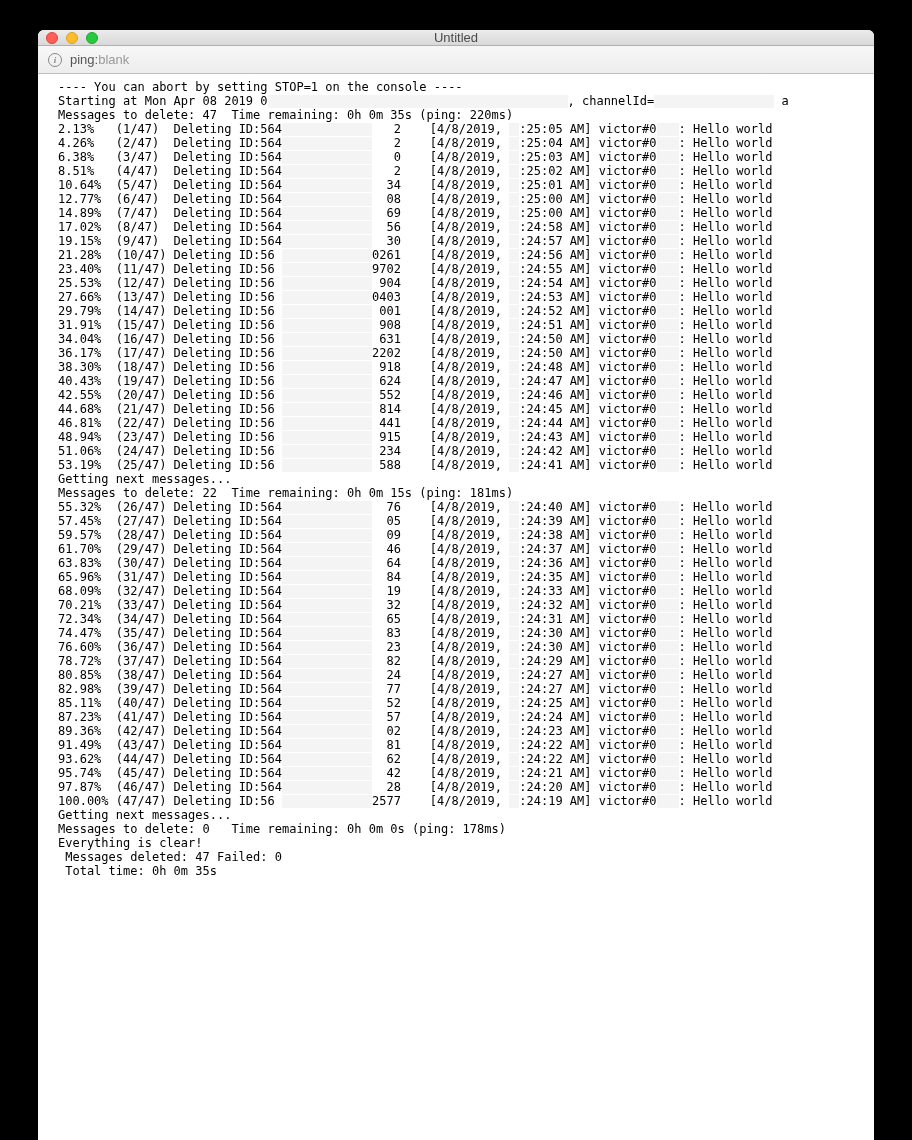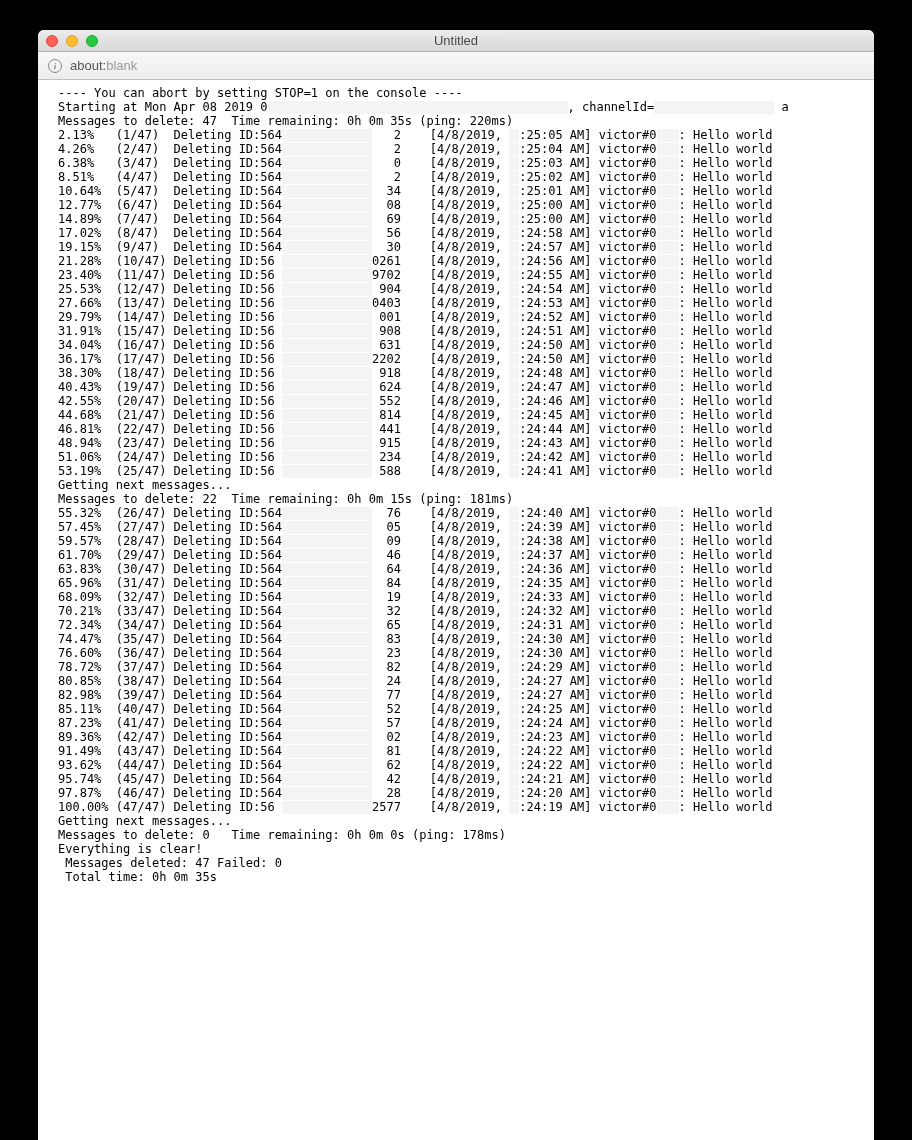--- a/index.html
+++ b/index.html
@@ -17,21 +17,21 @@
       padding-top: 30px;
     }
     .window {
       width: 836px;
       background: #fff;
       border-radius: 6px;
       box-shadow: 0 10px 40px rgba(0,0,0,0.5);
       overflow: hidden;
     }
     .titlebar {
-      height: 22px;
+      height: 16px;
       background: linear-gradient(#ececec, #d8d8d8);
       border-bottom: 1px solid #b0b0b0;
       display: flex;
       align-items: center;
       position: relative;
     }
     .traffic-lights {
       display: flex;
       gap: 8px;
       padding-left: 8px;
@@ -109,16 +109,16 @@
   <div class="titlebar">
     <div class="traffic-lights">
       <div class="light red"></div>
       <div class="light yellow"></div>
       <div class="light green"></div>
     </div>
     <div class="title">Untitled</div>
   </div>
   <div class="toolbar">
     <span class="info-icon">i</span>
-    <span class="url"><span class="about">about:</span><span class="blank">blank</span></span>
+    <span class="url"><span class="about">ping:</span><span class="blank">blank</span></span>
   </div>
   <div class="content" id="content"><span class="line">---- You can abort by setting STOP=1 on the console ----</span><div class="line"><span>Starting at Mon Apr 08 2019 0</span><span class="redact1" style="width:300px"></span><span>, channelId=</span><span class="redact1" style="width:120px"></span><span> a</span></div><span class="line">Messages to delete: 47  Time remaining: 0h 0m 35s (ping: 220ms)</span><div class="line"><span>2.13%   </span><span>(1/47)  </span><span>Deleting </span><span>ID:564</span><span class="redact1" style="width:90px"></span><span>   2    </span><span>[4/8/2019, </span><span class="redact2"></span><span>:25:05 AM] </span><span>victor#0</span><span class="redact3"></span><span>: Hello world</span></div><div class="line"><span>4.26%   </span><span>(2/47)  </span><span>Deleting </span><span>ID:564</span><span class="redact1" style="width:90px"></span><span>   2    </span><span>[4/8/2019, </span><span class="redact2"></span><span>:25:04 AM] </span><span>victor#0</span><span class="redact3"></span><span>: Hello world</span></div><div class="line"><span>6.38%   </span><span>(3/47)  </span><span>Deleting </span><span>ID:564</span><span class="redact1" style="width:90px"></span><span>   0    </span><span>[4/8/2019, </span><span class="redact2"></span><span>:25:03 AM] </span><span>victor#0</span><span class="redact3"></span><span>: Hello world</span></div><div class="line"><span>8.51%   </span><span>(4/47)  </span><span>Deleting </span><span>ID:564</span><span class="redact1" style="width:90px"></span><span>   2    </span><span>[4/8/2019, </span><span class="redact2"></span><span>:25:02 AM] </span><span>victor#0</span><span class="redact3"></span><span>: Hello world</span></div><div class="line"><span>10.64%  </span><span>(5/47)  </span><span>Deleting </span><span>ID:564</span><span class="redact1" style="width:90px"></span><span>  34    </span><span>[4/8/2019, </span><span class="redact2"></span><span>:25:01 AM] </span><span>victor#0</span><span class="redact3"></span><span>: Hello world</span></div><div class="line"><span>12.77%  </span><span>(6/47)  </span><span>Deleting </span><span>ID:564</span><span class="redact1" style="width:90px"></span><span>  08    </span><span>[4/8/2019, </span><span class="redact2"></span><span>:25:00 AM] </span><span>victor#0</span><span class="redact3"></span><span>: Hello world</span></div><div class="line"><span>14.89%  </span><span>(7/47)  </span><span>Deleting </span><span>ID:564</span><span class="redact1" style="width:90px"></span><span>  69    </span><span>[4/8/2019, </span><span class="redact2"></span><span>:25:00 AM] </span><span>victor#0</span><span class="redact3"></span><span>: Hello world</span></div><div class="line"><span>17.02%  </span><span>(8/47)  </span><span>Deleting </span><span>ID:564</span><span class="redact1" style="width:90px"></span><span>  56    </span><span>[4/8/2019, </span><span class="redact2"></span><span>:24:58 AM] </span><span>victor#0</span><span class="redact3"></span><span>: Hello world</span></div><div class="line"><span>19.15%  </span><span>(9/47)  </span><span>Deleting </span><span>ID:564</span><span class="redact1" style="width:90px"></span><span>  30    </span><span>[4/8/2019, </span><span class="redact2"></span><span>:24:57 AM] </span><span>victor#0</span><span class="redact3"></span><span>: Hello world</span></div><div class="line"><span>21.28%  </span><span>(10/47) </span><span>Deleting </span><span>ID:56 </span><span class="redact1" style="width:90px"></span><span>0261    </span><span>[4/8/2019, </span><span class="redact2"></span><span>:24:56 AM] </span><span>victor#0</span><span class="redact3"></span><span>: Hello world</span></div><div class="line"><span>23.40%  </span><span>(11/47) </span><span>Deleting </span><span>ID:56 </span><span class="redact1" style="width:90px"></span><span>9702    </span><span>[4/8/2019, </span><span class="redact2"></span><span>:24:55 AM] </span><span>victor#0</span><span class="redact3"></span><span>: Hello world</span></div><div class="line"><span>25.53%  </span><span>(12/47) </span><span>Deleting </span><span>ID:56 </span><span class="redact1" style="width:90px"></span><span> 904    </span><span>[4/8/2019, </span><span class="redact2"></span><span>:24:54 AM] </span><span>victor#0</span><span class="redact3"></span><span>: Hello world</span></div><div class="line"><span>27.66%  </span><span>(13/47) </span><span>Deleting </span><span>ID:56 </span><span class="redact1" style="width:90px"></span><span>0403    </span><span>[4/8/2019, </span><span class="redact2"></span><span>:24:53 AM] </span><span>victor#0</span><span class="redact3"></span><span>: Hello world</span></div><div class="line"><span>29.79%  </span><span>(14/47) </span><span>Deleting </span><span>ID:56 </span><span class="redact1" style="width:90px"></span><span> 001    </span><span>[4/8/2019, </span><span class="redact2"></span><span>:24:52 AM] </span><span>victor#0</span><span class="redact3"></span><span>: Hello world</span></div><div class="line"><span>31.91%  </span><span>(15/47) </span><span>Deleting </span><span>ID:56 </span><span class="redact1" style="width:90px"></span><span> 908    </span><span>[4/8/2019, </span><span class="redact2"></span><span>:24:51 AM] </span><span>victor#0</span><span class="redact3"></span><span>: Hello world</span></div><div class="line"><span>34.04%  </span><span>(16/47) </span><span>Deleting </span><span>ID:56 </span><span class="redact1" style="width:90px"></span><span> 631    </span><span>[4/8/2019, </span><span class="redact2"></span><span>:24:50 AM] </span><span>victor#0</span><span class="redact3"></span><span>: Hello world</span></div><div class="line"><span>36.17%  </span><span>(17/47) </span><span>Deleting </span><span>ID:56 </span><span class="redact1" style="width:90px"></span><span>2202    </span><span>[4/8/2019, </span><span class="redact2"></span><span>:24:50 AM] </span><span>victor#0</span><span class="redact3"></span><span>: Hello world</span></div><div class="line"><span>38.30%  </span><span>(18/47) </span><span>Deleting </span><span>ID:56 </span><span class="redact1" style="width:90px"></span><span> 918    </span><span>[4/8/2019, </span><span class="redact2"></span><span>:24:48 AM] </span><span>victor#0</span><span class="redact3"></span><span>: Hello world</span></div><div class="line"><span>40.43%  </span><span>(19/47) </span><span>Deleting </span><span>ID:56 </span><span class="redact1" style="width:90px"></span><span> 624    </span><span>[4/8/2019, </span><span class="redact2"></span><span>:24:47 AM] </span><span>victor#0</span><span class="redact3"></span><span>: Hello world</span></div><div class="line"><span>42.55%  </span><span>(20/47) </span><span>Deleting </span><span>ID:56 </span><span class="redact1" style="width:90px"></span><span> 552    </span><span>[4/8/2019, </span><span class="redact2"></span><span>:24:46 AM] </span><span>victor#0</span><span class="redact3"></span><span>: Hello world</span></div><div class="line"><span>44.68%  </span><span>(21/47) </span><span>Deleting </span><span>ID:56 </span><span class="redact1" style="width:90px"></span><span> 814    </span><span>[4/8/2019, </span><span class="redact2"></span><span>:24:45 AM] </span><span>victor#0</span><span class="redact3"></span><span>: Hello world</span></div><div class="line"><span>46.81%  </span><span>(22/47) </span><span>Deleting </span><span>ID:56 </span><span class="redact1" style="width:90px"></span><span> 441    </span><span>[4/8/2019, </span><span class="redact2"></span><span>:24:44 AM] </span><span>victor#0</span><span class="redact3"></span><span>: Hello world</span></div><div class="line"><span>48.94%  </span><span>(23/47) </span><span>Deleting </span><span>ID:56 </span><span class="redact1" style="width:90px"></span><span> 915    </span><span>[4/8/2019, </span><span class="redact2"></span><span>:24:43 AM] </span><span>victor#0</span><span class="redact3"></span><span>: Hello world</span></div><div class="line"><span>51.06%  </span><span>(24/47) </span><span>Deleting </span><span>ID:56 </span><span class="redact1" style="width:90px"></span><span> 234    </span><span>[4/8/2019, </span><span class="redact2"></span><span>:24:42 AM] </span><span>victor#0</span><span class="redact3"></span><span>: Hello world</span></div><div class="line"><span>53.19%  </span><span>(25/47) </span><span>Deleting </span><span>ID:56 </span><span class="redact1" style="width:90px"></span><span> 588    </span><span>[4/8/2019, </span><span class="redact2"></span><span>:24:41 AM] </span><span>victor#0</span><span class="redact3"></span><span>: Hello world</span></div><span class="line">Getting next messages...</span><span class="line">Messages to delete: 22  Time remaining: 0h 0m 15s (ping: 181ms)</span><div class="line"><span>55.32%  </span><span>(26/47) </span><span>Deleting </span><span>ID:564</span><span class="redact1" style="width:90px"></span><span>  76    </span><span>[4/8/2019, </span><span class="redact2"></span><span>:24:40 AM] </span><span>victor#0</span><span class="redact3"></span><span>: Hello world</span></div><div class="line"><span>57.45%  </span><span>(27/47) </span><span>Deleting </span><span>ID:564</span><span class="redact1" style="width:90px"></span><span>  05    </span><span>[4/8/2019, </span><span class="redact2"></span><span>:24:39 AM] </span><span>victor#0</span><span class="redact3"></span><span>: Hello world</span></div><div class="line"><span>59.57%  </span><span>(28/47) </span><span>Deleting </span><span>ID:564</span><span class="redact1" style="width:90px"></span><span>  09    </span><span>[4/8/2019, </span><span class="redact2"></span><span>:24:38 AM] </span><span>victor#0</span><span class="redact3"></span><span>: Hello world</span></div><div class="line"><span>61.70%  </span><span>(29/47) </span><span>Deleting </span><span>ID:564</span><span class="redact1" style="width:90px"></span><span>  46    </span><span>[4/8/2019, </span><span class="redact2"></span><span>:24:37 AM] </span><span>victor#0</span><span class="redact3"></span><span>: Hello world</span></div><div class="line"><span>63.83%  </span><span>(30/47) </span><span>Deleting </span><span>ID:564</span><span class="redact1" style="width:90px"></span><span>  64    </span><span>[4/8/2019, </span><span class="redact2"></span><span>:24:36 AM] </span><span>victor#0</span><span class="redact3"></span><span>: Hello world</span></div><div class="line"><span>65.96%  </span><span>(31/47) </span><span>Deleting </span><span>ID:564</span><span class="redact1" style="width:90px"></span><span>  84    </span><span>[4/8/2019, </span><span class="redact2"></span><span>:24:35 AM] </span><span>victor#0</span><span class="redact3"></span><span>: Hello world</span></div><div class="line"><span>68.09%  </span><span>(32/47) </span><span>Deleting </span><span>ID:564</span><span class="redact1" style="width:90px"></span><span>  19    </span><span>[4/8/2019, </span><span class="redact2"></span><span>:24:33 AM] </span><span>victor#0</span><span class="redact3"></span><span>: Hello world</span></div><div class="line"><span>70.21%  </span><span>(33/47) </span><span>Deleting </span><span>ID:564</span><span class="redact1" style="width:90px"></span><span>  32    </span><span>[4/8/2019, </span><span class="redact2"></span><span>:24:32 AM] </span><span>victor#0</span><span class="redact3"></span><span>: Hello world</span></div><div class="line"><span>72.34%  </span><span>(34/47) </span><span>Deleting </span><span>ID:564</span><span class="redact1" style="width:90px"></span><span>  65    </span><span>[4/8/2019, </span><span class="redact2"></span><span>:24:31 AM] </span><span>victor#0</span><span class="redact3"></span><span>: Hello world</span></div><div class="line"><span>74.47%  </span><span>(35/47) </span><span>Deleting </span><span>ID:564</span><span class="redact1" style="width:90px"></span><span>  83    </span><span>[4/8/2019, </span><span class="redact2"></span><span>:24:30 AM] </span><span>victor#0</span><span class="redact3"></span><span>: Hello world</span></div><div class="line"><span>76.60%  </span><span>(36/47) </span><span>Deleting </span><span>ID:564</span><span class="redact1" style="width:90px"></span><span>  23    </span><span>[4/8/2019, </span><span class="redact2"></span><span>:24:30 AM] </span><span>victor#0</span><span class="redact3"></span><span>: Hello world</span></div><div class="line"><span>78.72%  </span><span>(37/47) </span><span>Deleting </span><span>ID:564</span><span class="redact1" style="width:90px"></span><span>  82    </span><span>[4/8/2019, </span><span class="redact2"></span><span>:24:29 AM] </span><span>victor#0</span><span class="redact3"></span><span>: Hello world</span></div><div class="line"><span>80.85%  </span><span>(38/47) </span><span>Deleting </span><span>ID:564</span><span class="redact1" style="width:90px"></span><span>  24    </span><span>[4/8/2019, </span><span class="redact2"></span><span>:24:27 AM] </span><span>victor#0</span><span class="redact3"></span><span>: Hello world</span></div><div class="line"><span>82.98%  </span><span>(39/47) </span><span>Deleting </span><span>ID:564</span><span class="redact1" style="width:90px"></span><span>  77    </span><span>[4/8/2019, </span><span class="redact2"></span><span>:24:27 AM] </span><span>victor#0</span><span class="redact3"></span><span>: Hello world</span></div><div class="line"><span>85.11%  </span><span>(40/47) </span><span>Deleting </span><span>ID:564</span><span class="redact1" style="width:90px"></span><span>  52    </span><span>[4/8/2019, </span><span class="redact2"></span><span>:24:25 AM] </span><span>victor#0</span><span class="redact3"></span><span>: Hello world</span></div><div class="line"><span>87.23%  </span><span>(41/47) </span><span>Deleting </span><span>ID:564</span><span class="redact1" style="width:90px"></span><span>  57    </span><span>[4/8/2019, </span><span class="redact2"></span><span>:24:24 AM] </span><span>victor#0</span><span class="redact3"></span><span>: Hello world</span></div><div class="line"><span>89.36%  </span><span>(42/47) </span><span>Deleting </span><span>ID:564</span><span class="redact1" style="width:90px"></span><span>  02    </span><span>[4/8/2019, </span><span class="redact2"></span><span>:24:23 AM] </span><span>victor#0</span><span class="redact3"></span><span>: Hello world</span></div><div class="line"><span>91.49%  </span><span>(43/47) </span><span>Deleting </span><span>ID:564</span><span class="redact1" style="width:90px"></span><span>  81    </span><span>[4/8/2019, </span><span class="redact2"></span><span>:24:22 AM] </span><span>victor#0</span><span class="redact3"></span><span>: Hello world</span></div><div class="line"><span>93.62%  </span><span>(44/47) </span><span>Deleting </span><span>ID:564</span><span class="redact1" style="width:90px"></span><span>  62    </span><span>[4/8/2019, </span><span class="redact2"></span><span>:24:22 AM] </span><span>victor#0</span><span class="redact3"></span><span>: Hello world</span></div><div class="line"><span>95.74%  </span><span>(45/47) </span><span>Deleting </span><span>ID:564</span><span class="redact1" style="width:90px"></span><span>  42    </span><span>[4/8/2019, </span><span class="redact2"></span><span>:24:21 AM] </span><span>victor#0</span><span class="redact3"></span><span>: Hello world</span></div><div class="line"><span>97.87%  </span><span>(46/47) </span><span>Deleting </span><span>ID:564</span><span class="redact1" style="width:90px"></span><span>  28    </span><span>[4/8/2019, </span><span class="redact2"></span><span>:24:20 AM] </span><span>victor#0</span><span class="redact3"></span><span>: Hello world</span></div><div class="line"><span>100.00% </span><span>(47/47) </span><span>Deleting </span><span>ID:56 </span><span class="redact1" style="width:90px"></span><span>2577    </span><span>[4/8/2019, </span><span class="redact2"></span><span>:24:19 AM] </span><span>victor#0</span><span class="redact3"></span><span>: Hello world</span></div><span class="line">Getting next messages...</span><span class="line">Messages to delete: 0   Time remaining: 0h 0m 0s (ping: 178ms)</span><span class="line">Everything is clear!</span><span class="line"> Messages deleted: 47 Failed: 0</span><span class="line"> Total time: 0h 0m 35s</span></div>
 </div>
 
 </body></html>

